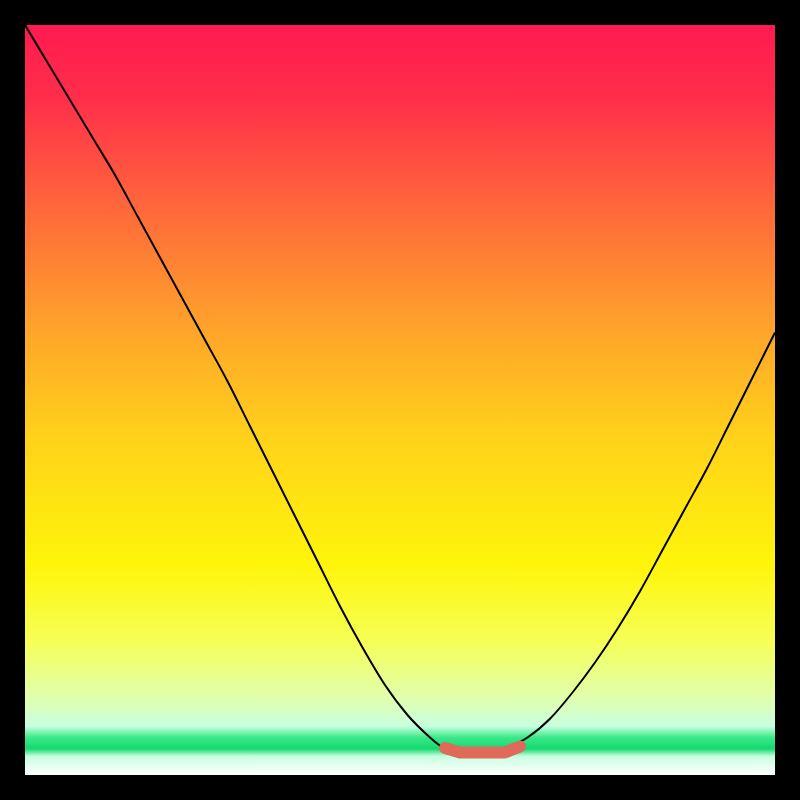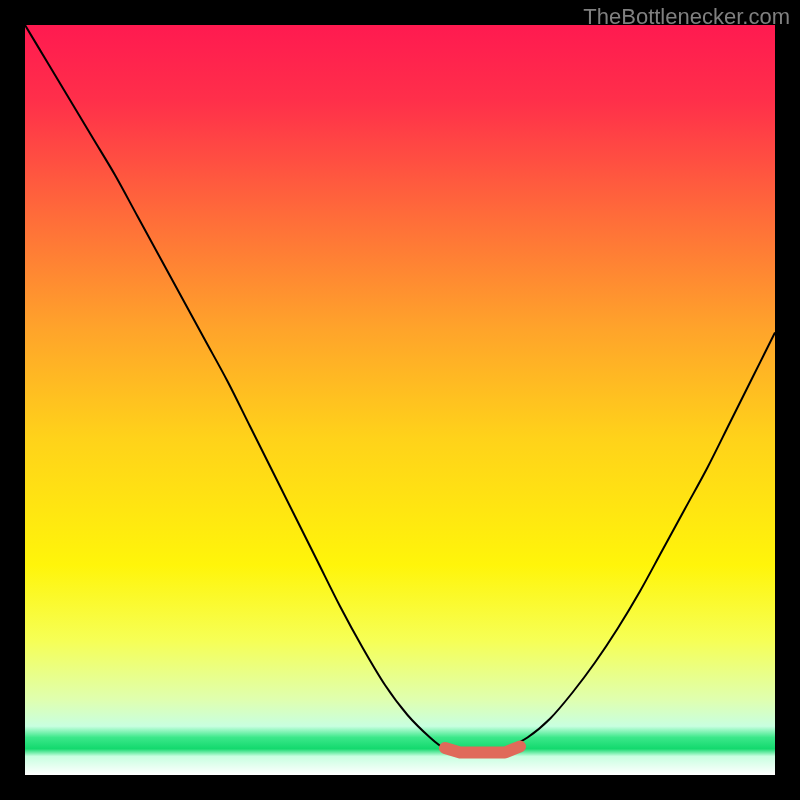--- a/index.html
+++ b/index.html
@@ -25,21 +25,20 @@
     font-size: 22px;
     color: #808080;
     font-weight: 500;
   }
   svg { display: block; }
 </style>
 </head>
 <body>
 
 <div class="chart-container">
-  <div class="watermark">TheBottlenecker.com</div>
   <svg class="plot-area" width="750" height="750" viewBox="0 0 750 750" preserveAspectRatio="none">
     <defs>
       <linearGradient id="bg-grad" x1="0" y1="0" x2="0" y2="1">
           <stop offset="0%" stop-color="#ff1a50"></stop>
           <stop offset="10%" stop-color="#ff2f4a"></stop>
           <stop offset="25%" stop-color="#ff6a3a"></stop>
           <stop offset="40%" stop-color="#ffa22b"></stop>
           <stop offset="55.00000000000001%" stop-color="#ffd21a"></stop>
           <stop offset="72%" stop-color="#fff50a"></stop>
           <stop offset="82%" stop-color="#f6ff55"></stop>

